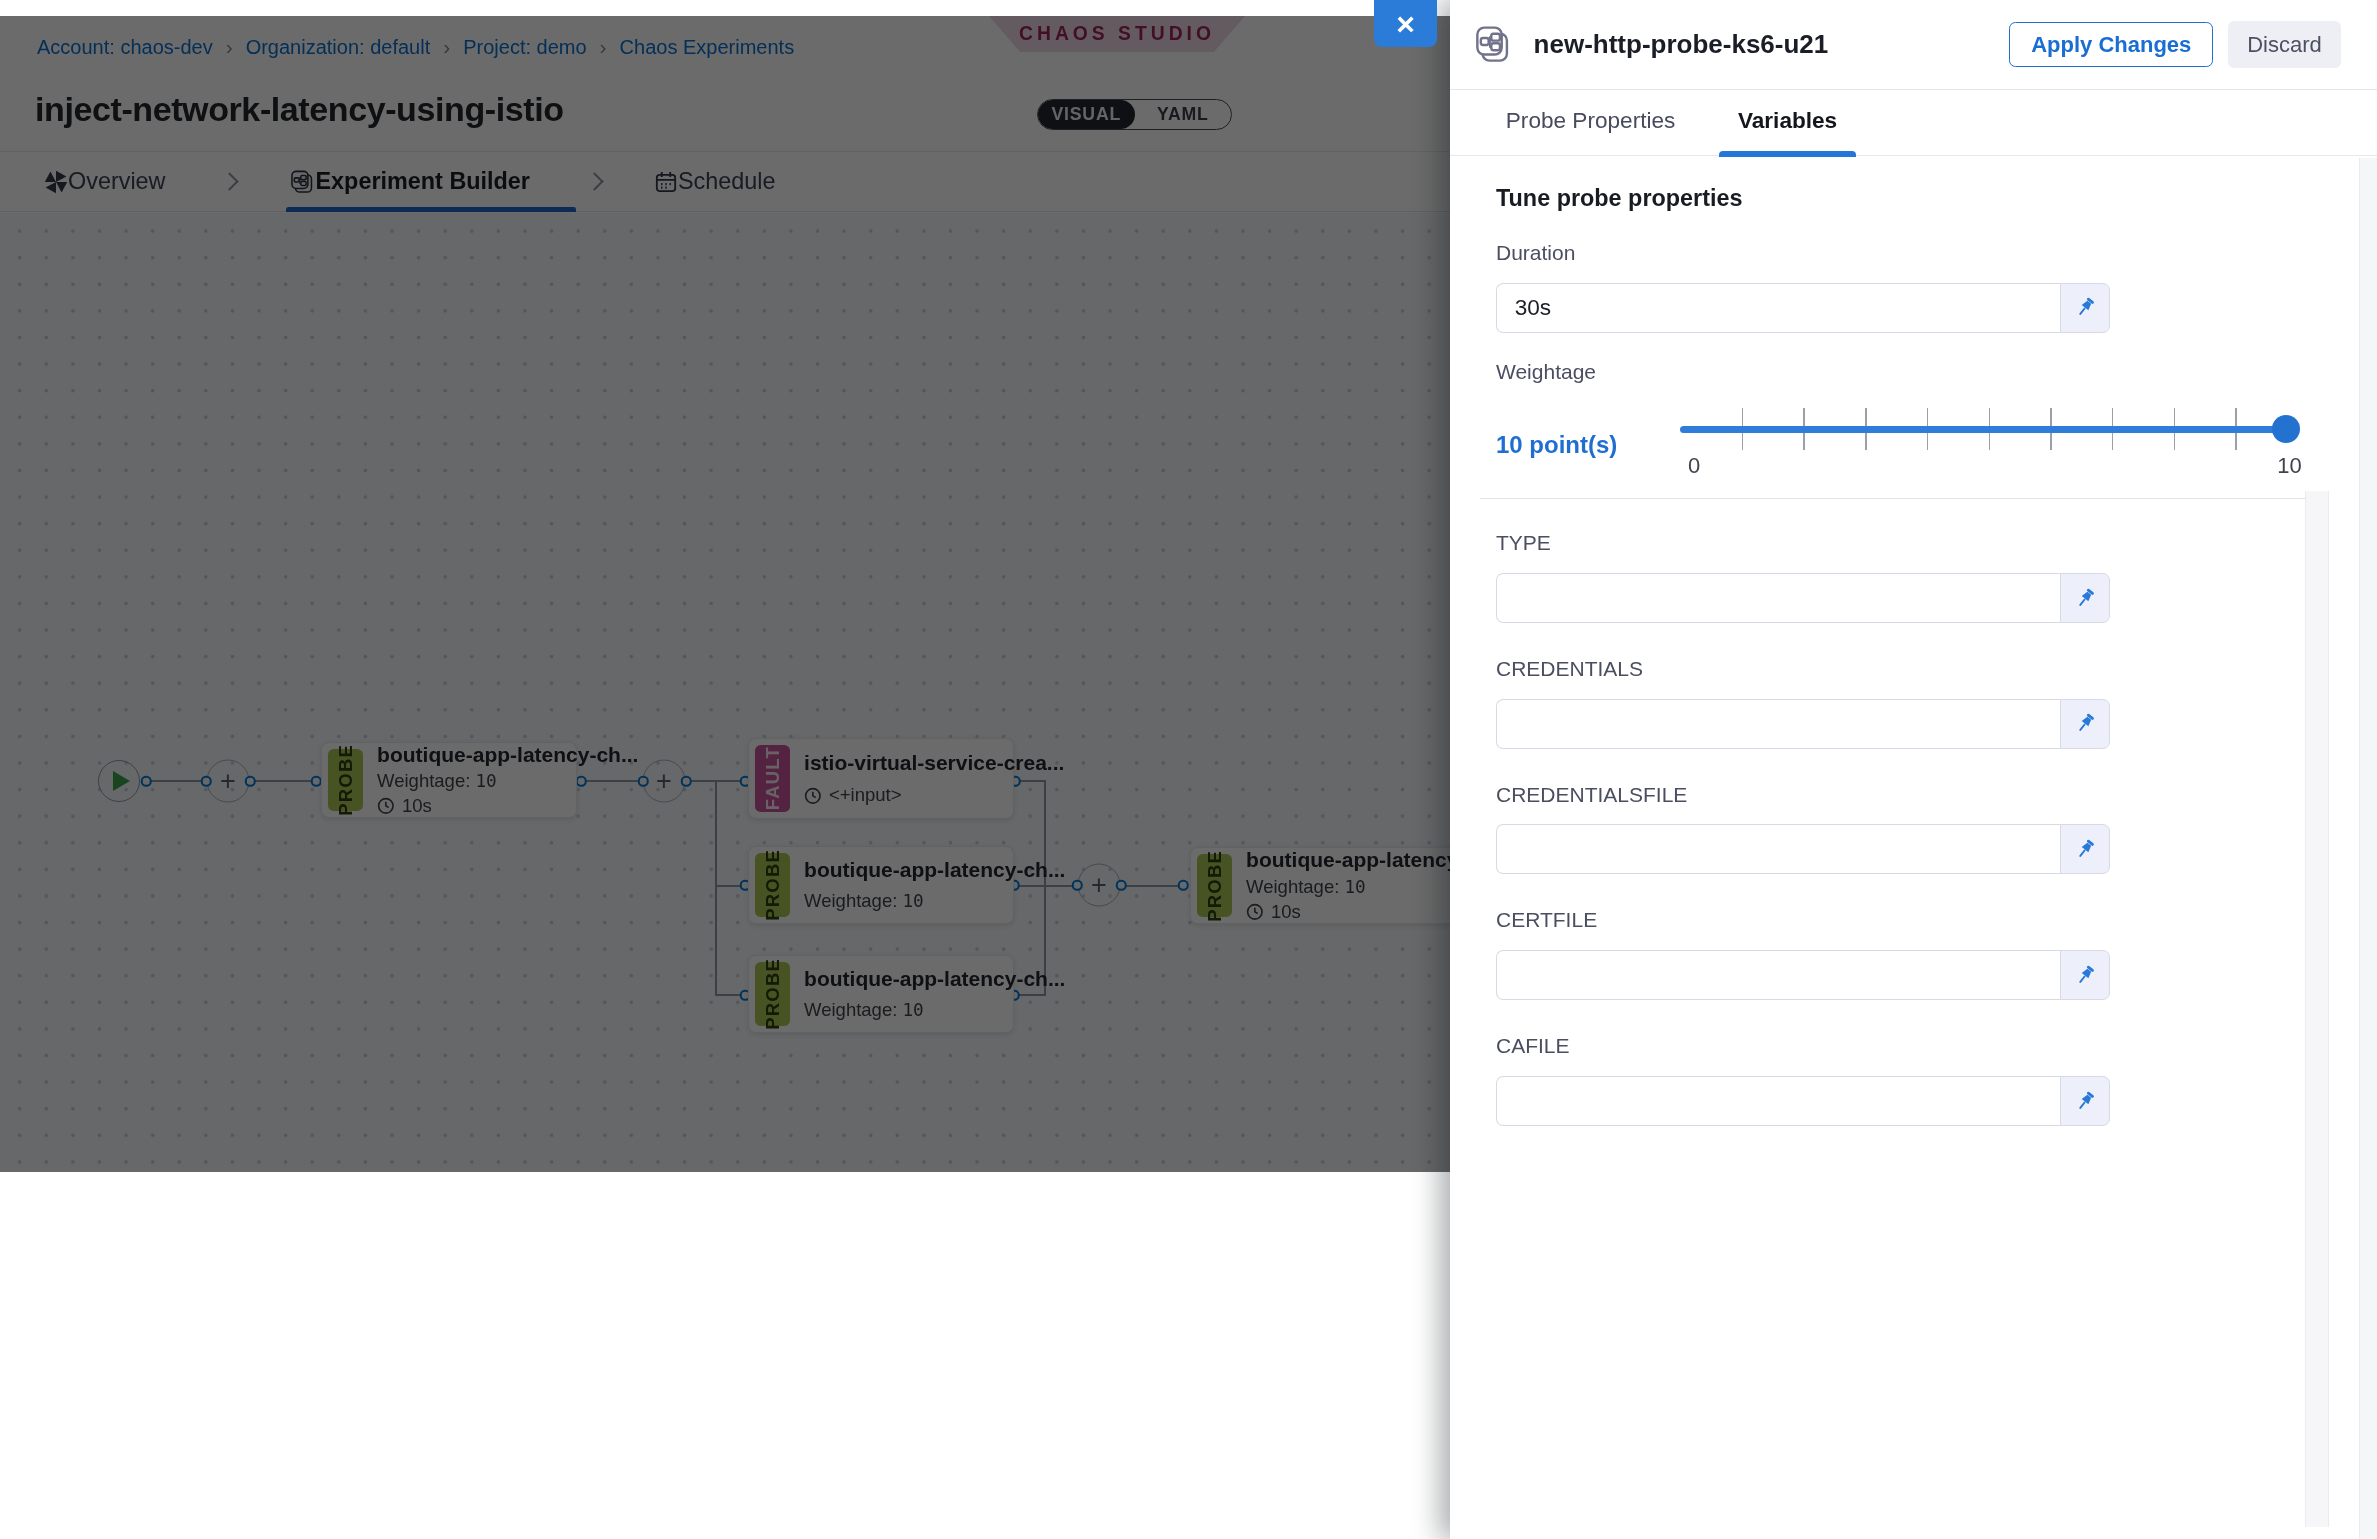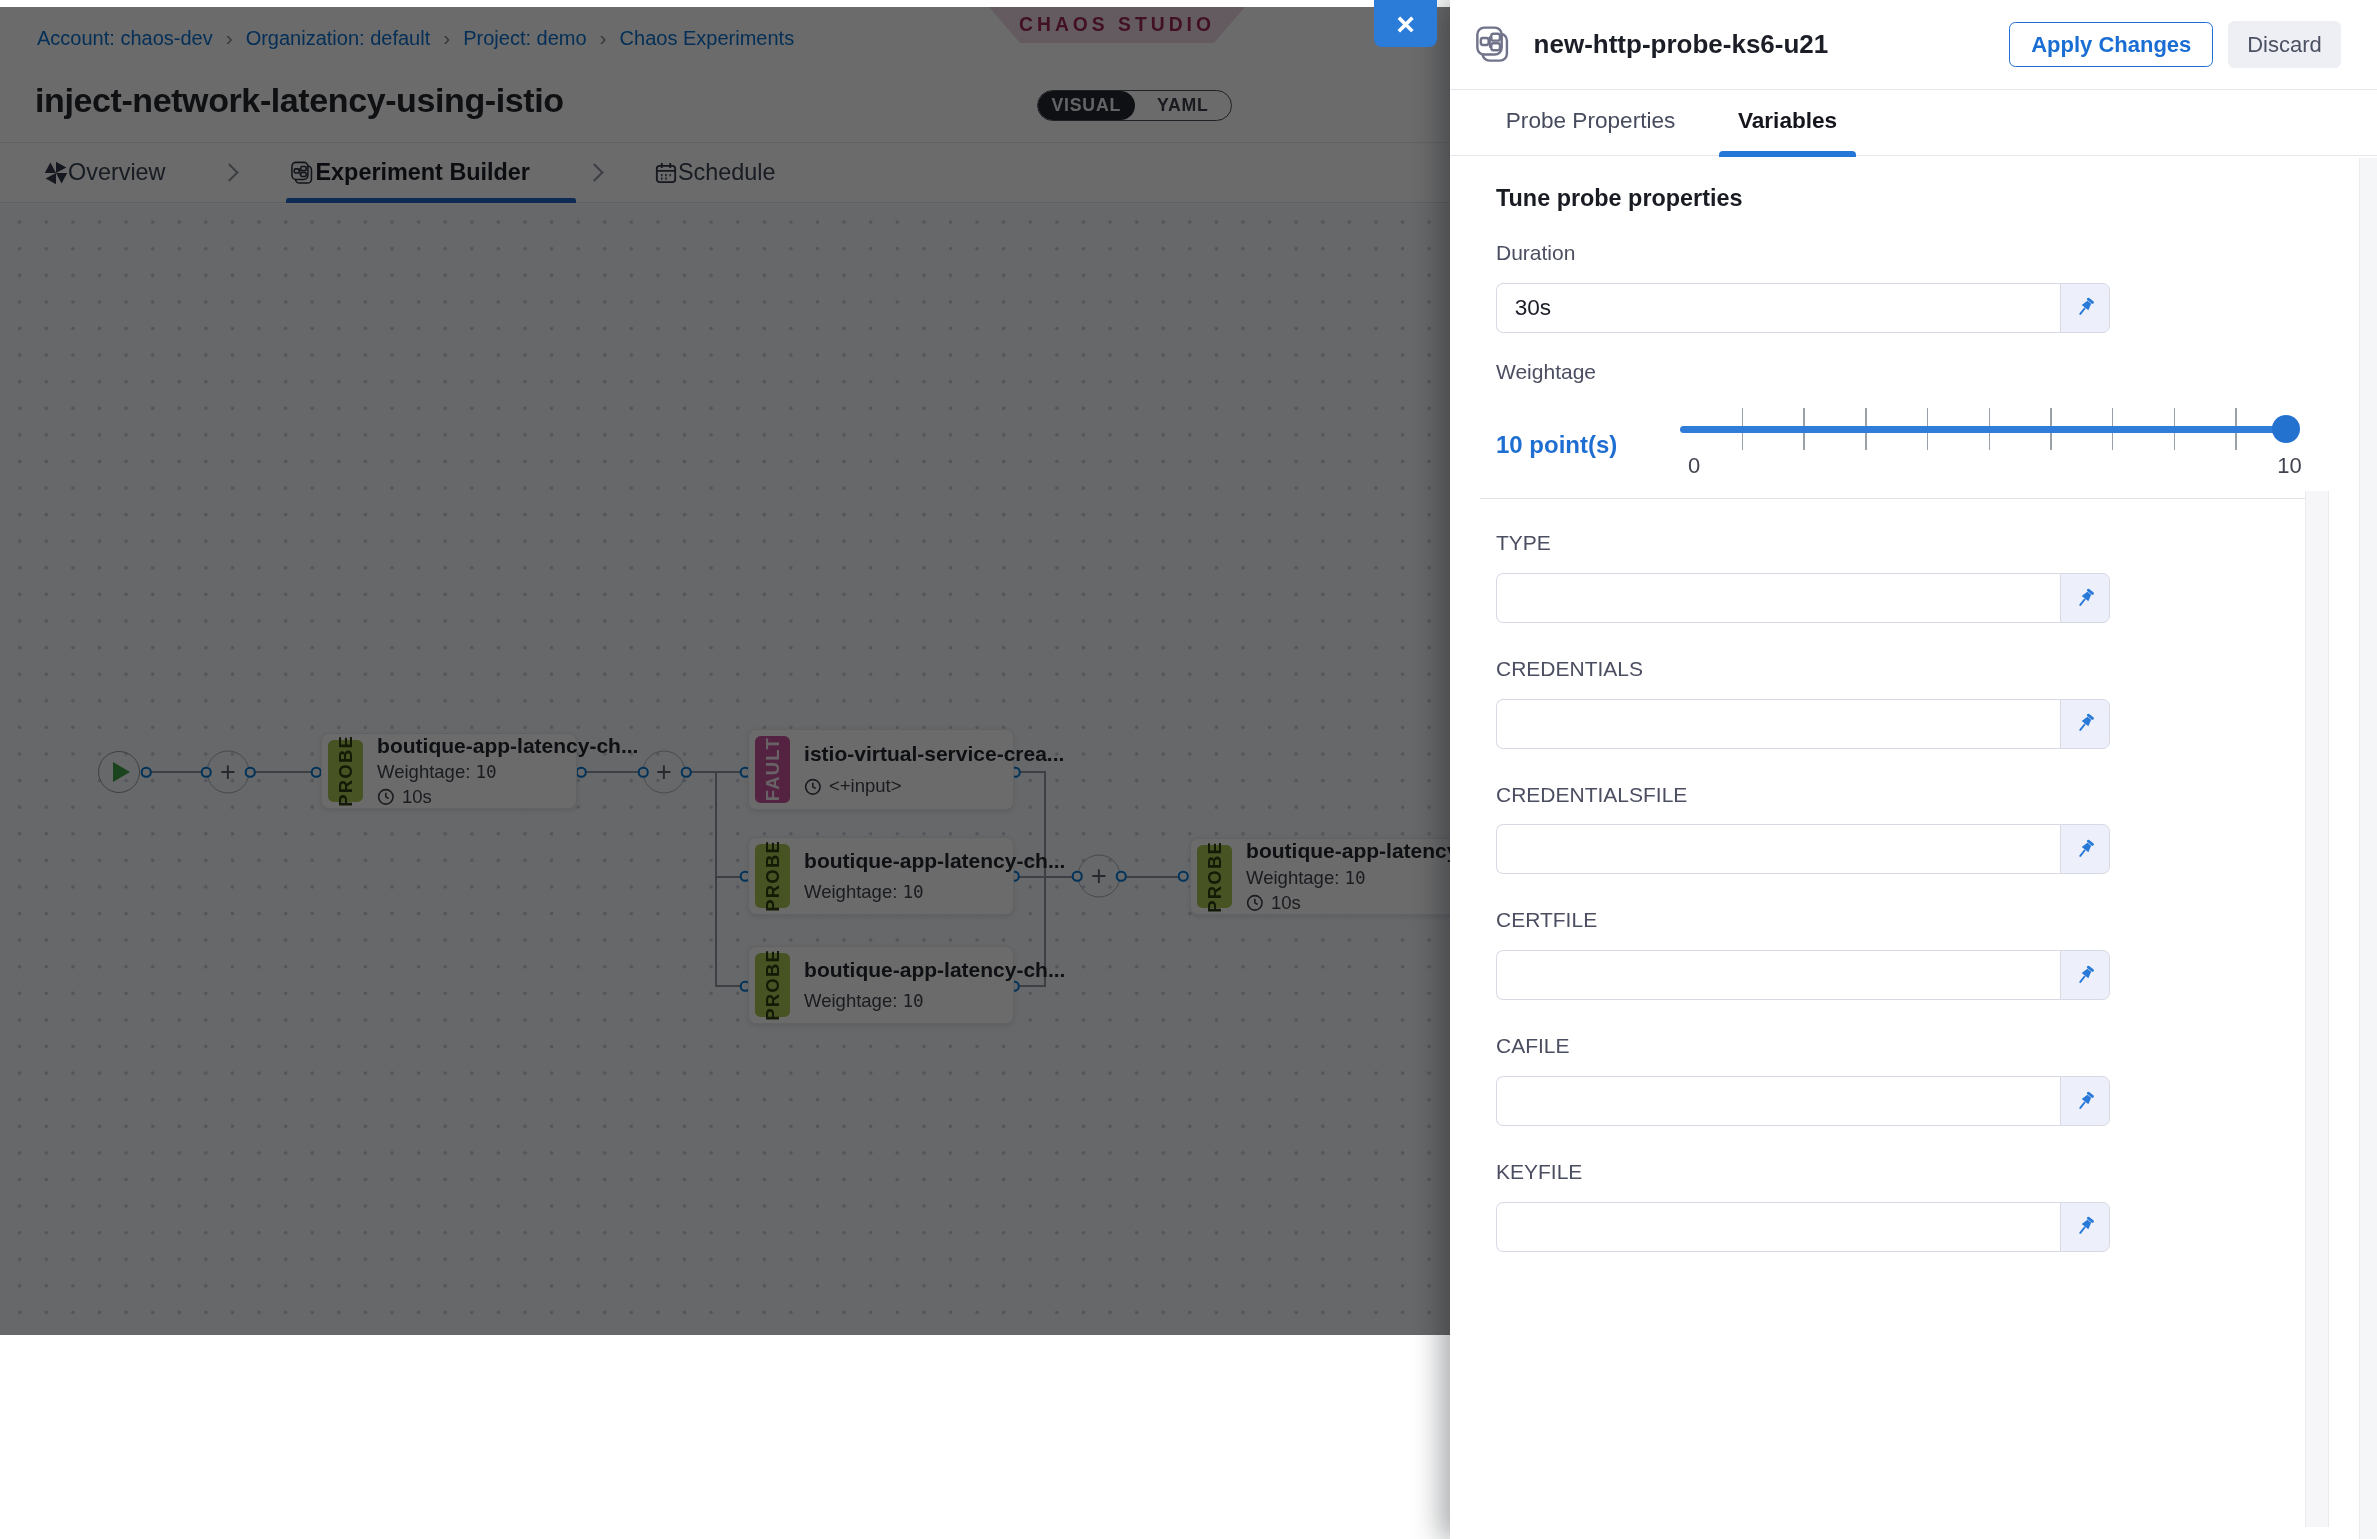--- a/index.html
+++ b/index.html
@@ -1,20 +1,20 @@
 <!DOCTYPE html>
 <html style="font-size:13px"><head>
 <meta charset="utf-8">
 <style>
   * { margin:0; padding:0; box-sizing:border-box; }
   html,body { width:2377px; height:1540px; overflow:hidden; background:#fff;
               font-family:"Liberation Sans", sans-serif; }
 
   
-  .app-left { position:absolute; left:0; top:7px; width:1450px; height:1328px;
+  .app-left { position:absolute; left:0; top:16px; width:1450px; height:1156px;
               background:#fff; filter:brightness(0.42); overflow:hidden; }
 
   .crumbs { position:absolute; top:19.3px; left:37px; font-size:20px; color:#0b6fce;
             white-space:nowrap; }
   .crumbs .sep { color:#7f8896; padding:0 13px; font-size:21px; }
   .crumbs a { color:#0b6fce; text-decoration:none; cursor:pointer; }
 
   .page-title { position:absolute; top:74px; left:35px; font-size:34px; font-weight:700;
                 color:#22252c; letter-spacing:-0.4px; }
 
@@ -472,33 +472,18 @@
               <g fill="#2979d8" transform="rotate(38 14 14)">
                 <rect x="9" y="2" width="10" height="3.5" rx="1.7"></rect>
                 <path d="M11 6 h6 l2.2 8.5 h-10.4 z"></path>
                 <rect x="13" y="14.5" width="2.4" height="11" rx="1.2"></rect>
               </g>
             </svg>
         </div>
       </div>
     </div>
 
-    <div class="field-group">
-      <div class="form-label">KEYFILE</div>
-      <div class="input-row">
-        <input type="text" value="" style="">
-        <div class="pin-btn">
-          <svg width="22.6" height="22.6" viewBox="0 0 28 28">
-              <g fill="#2979d8" transform="rotate(38 14 14)">
-                <rect x="9" y="2" width="10" height="3.5" rx="1.7"></rect>
-                <path d="M11 6 h6 l2.2 8.5 h-10.4 z"></path>
-                <rect x="13" y="14.5" width="2.4" height="11" rx="1.2"></rect>
-              </g>
-            </svg>
-        </div>
-      </div>
-    </div>
   </div>
 
   <div class="sb-inner"></div>
   <div class="sb-outer"></div>
 </aside>
 
 
 </body></html>

